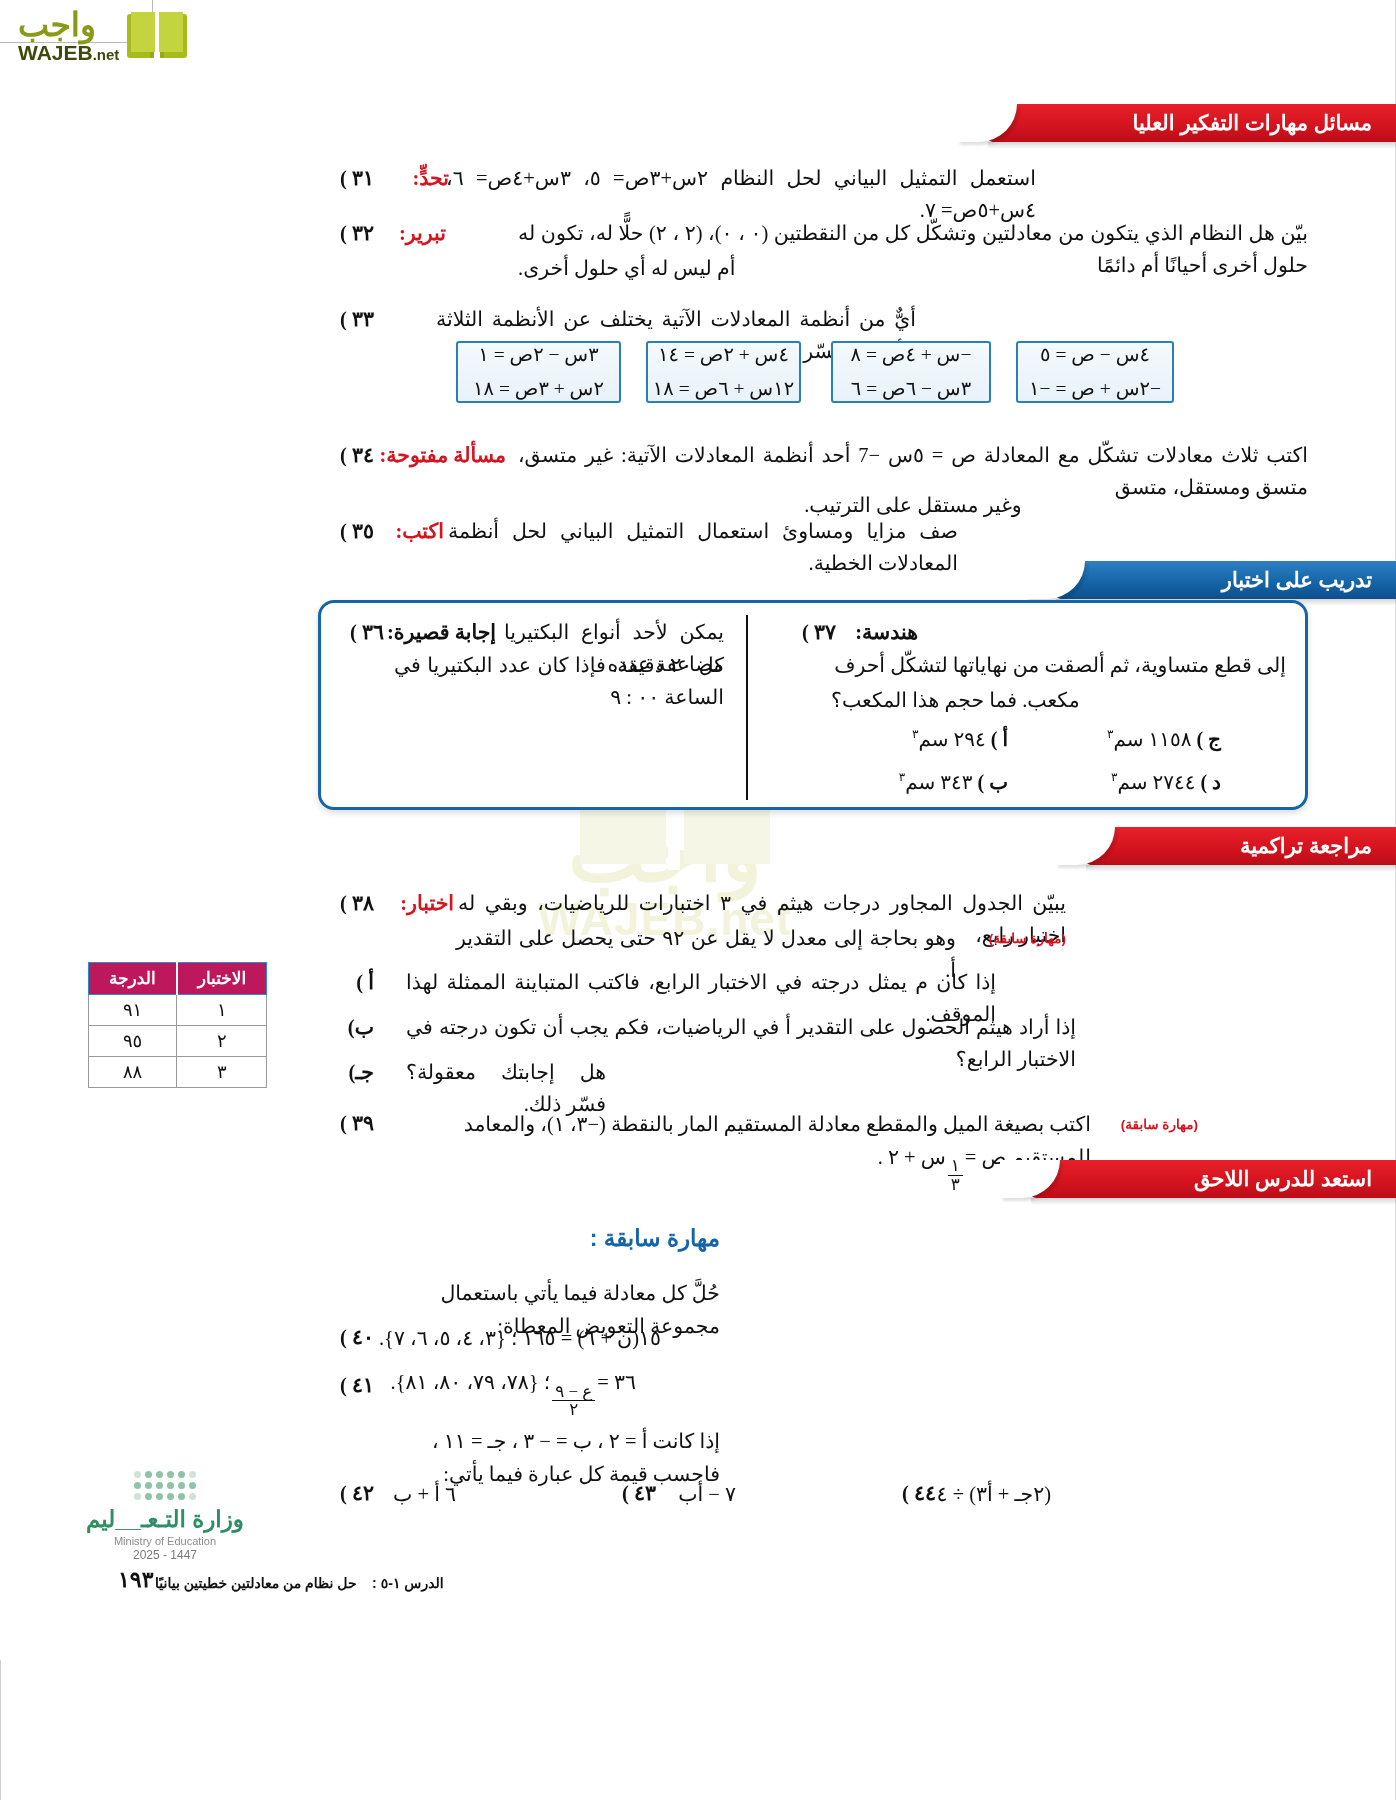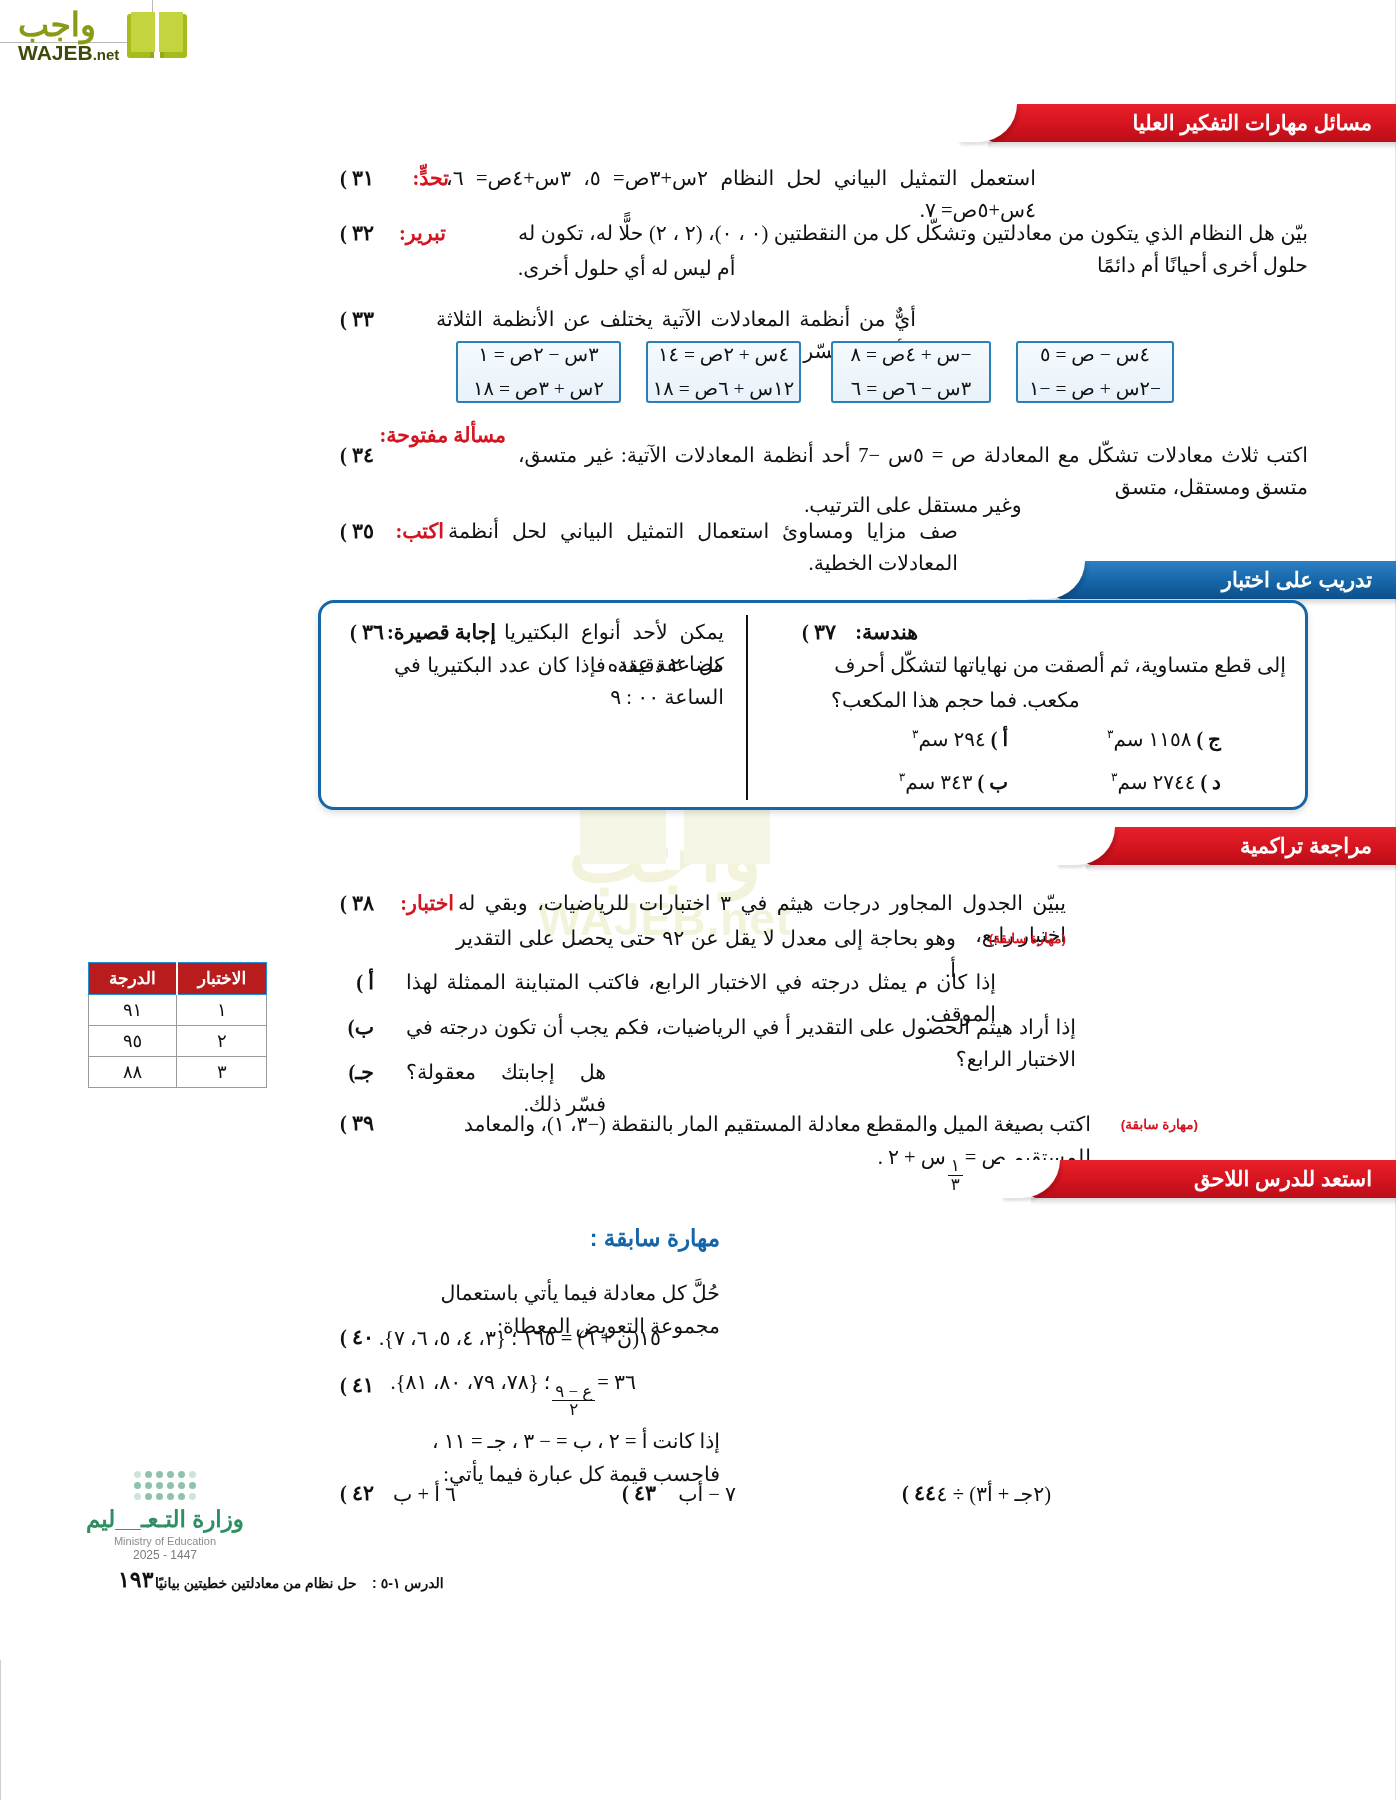--- a/index.html
+++ b/index.html
@@ -128,21 +128,21 @@
   .sup { font-size: 12px; vertical-align: super; }
 
   
   .gtable {
     position: absolute;
     border-collapse: collapse;
     direction: rtl;
     font-size: 18px;
   }
   .gtable th {
-    background: #b91c1c;
+    background: #be185d;
     color: #ffffff;
     font-family: "Liberation Sans", sans-serif;
     font-weight: bold;
     font-size: 17px;
     padding: 5px 20px;
     border: 1px solid #1f8fd6;
   }
   .gtable th + th { border-right: 2px solid #ffffff; }
   .gtable td {
     border: 1px solid #9a9a9a;
@@ -299,21 +299,21 @@
     <div>٣س − ٦ص = ٦</div>
   </div>
   <div class="eqbox" style="top:341px; right:222px; width:158px; height:62px;">
     <div>٤س − ص = ٥</div>
     <div>−٢س + ص = −١</div>
   </div>
 
   <div class="qrow" style="top:440px; right:1022px;">
     <span class="qnum">٣٤ )</span>
   </div>
-  <div class="qrow" style="top:420px; right:890px;">
+  <div class="qrow" style="top:440px; right:890px;">
     <span class="qlabel lbl-red">مسألة مفتوحة:</span>
   </div>
   <div class="qrow" style="top:440px; right:88px; width:790px;">
     <span class="qtext">اكتب ثلاث معادلات تشكّل مع المعادلة ص = ٥س −7 أحد أنظمة المعادلات الآتية: غير متسق، متسق ومستقل، متسق</span>
   </div>
   <div class="qrow" style="top:490px; right:88px; width:790px; justify-content:center;">
     <span class="qtext">وغير مستقل على الترتيب.</span>
   </div>
 
   <div class="qrow" style="top:516px; right:1022px;">

